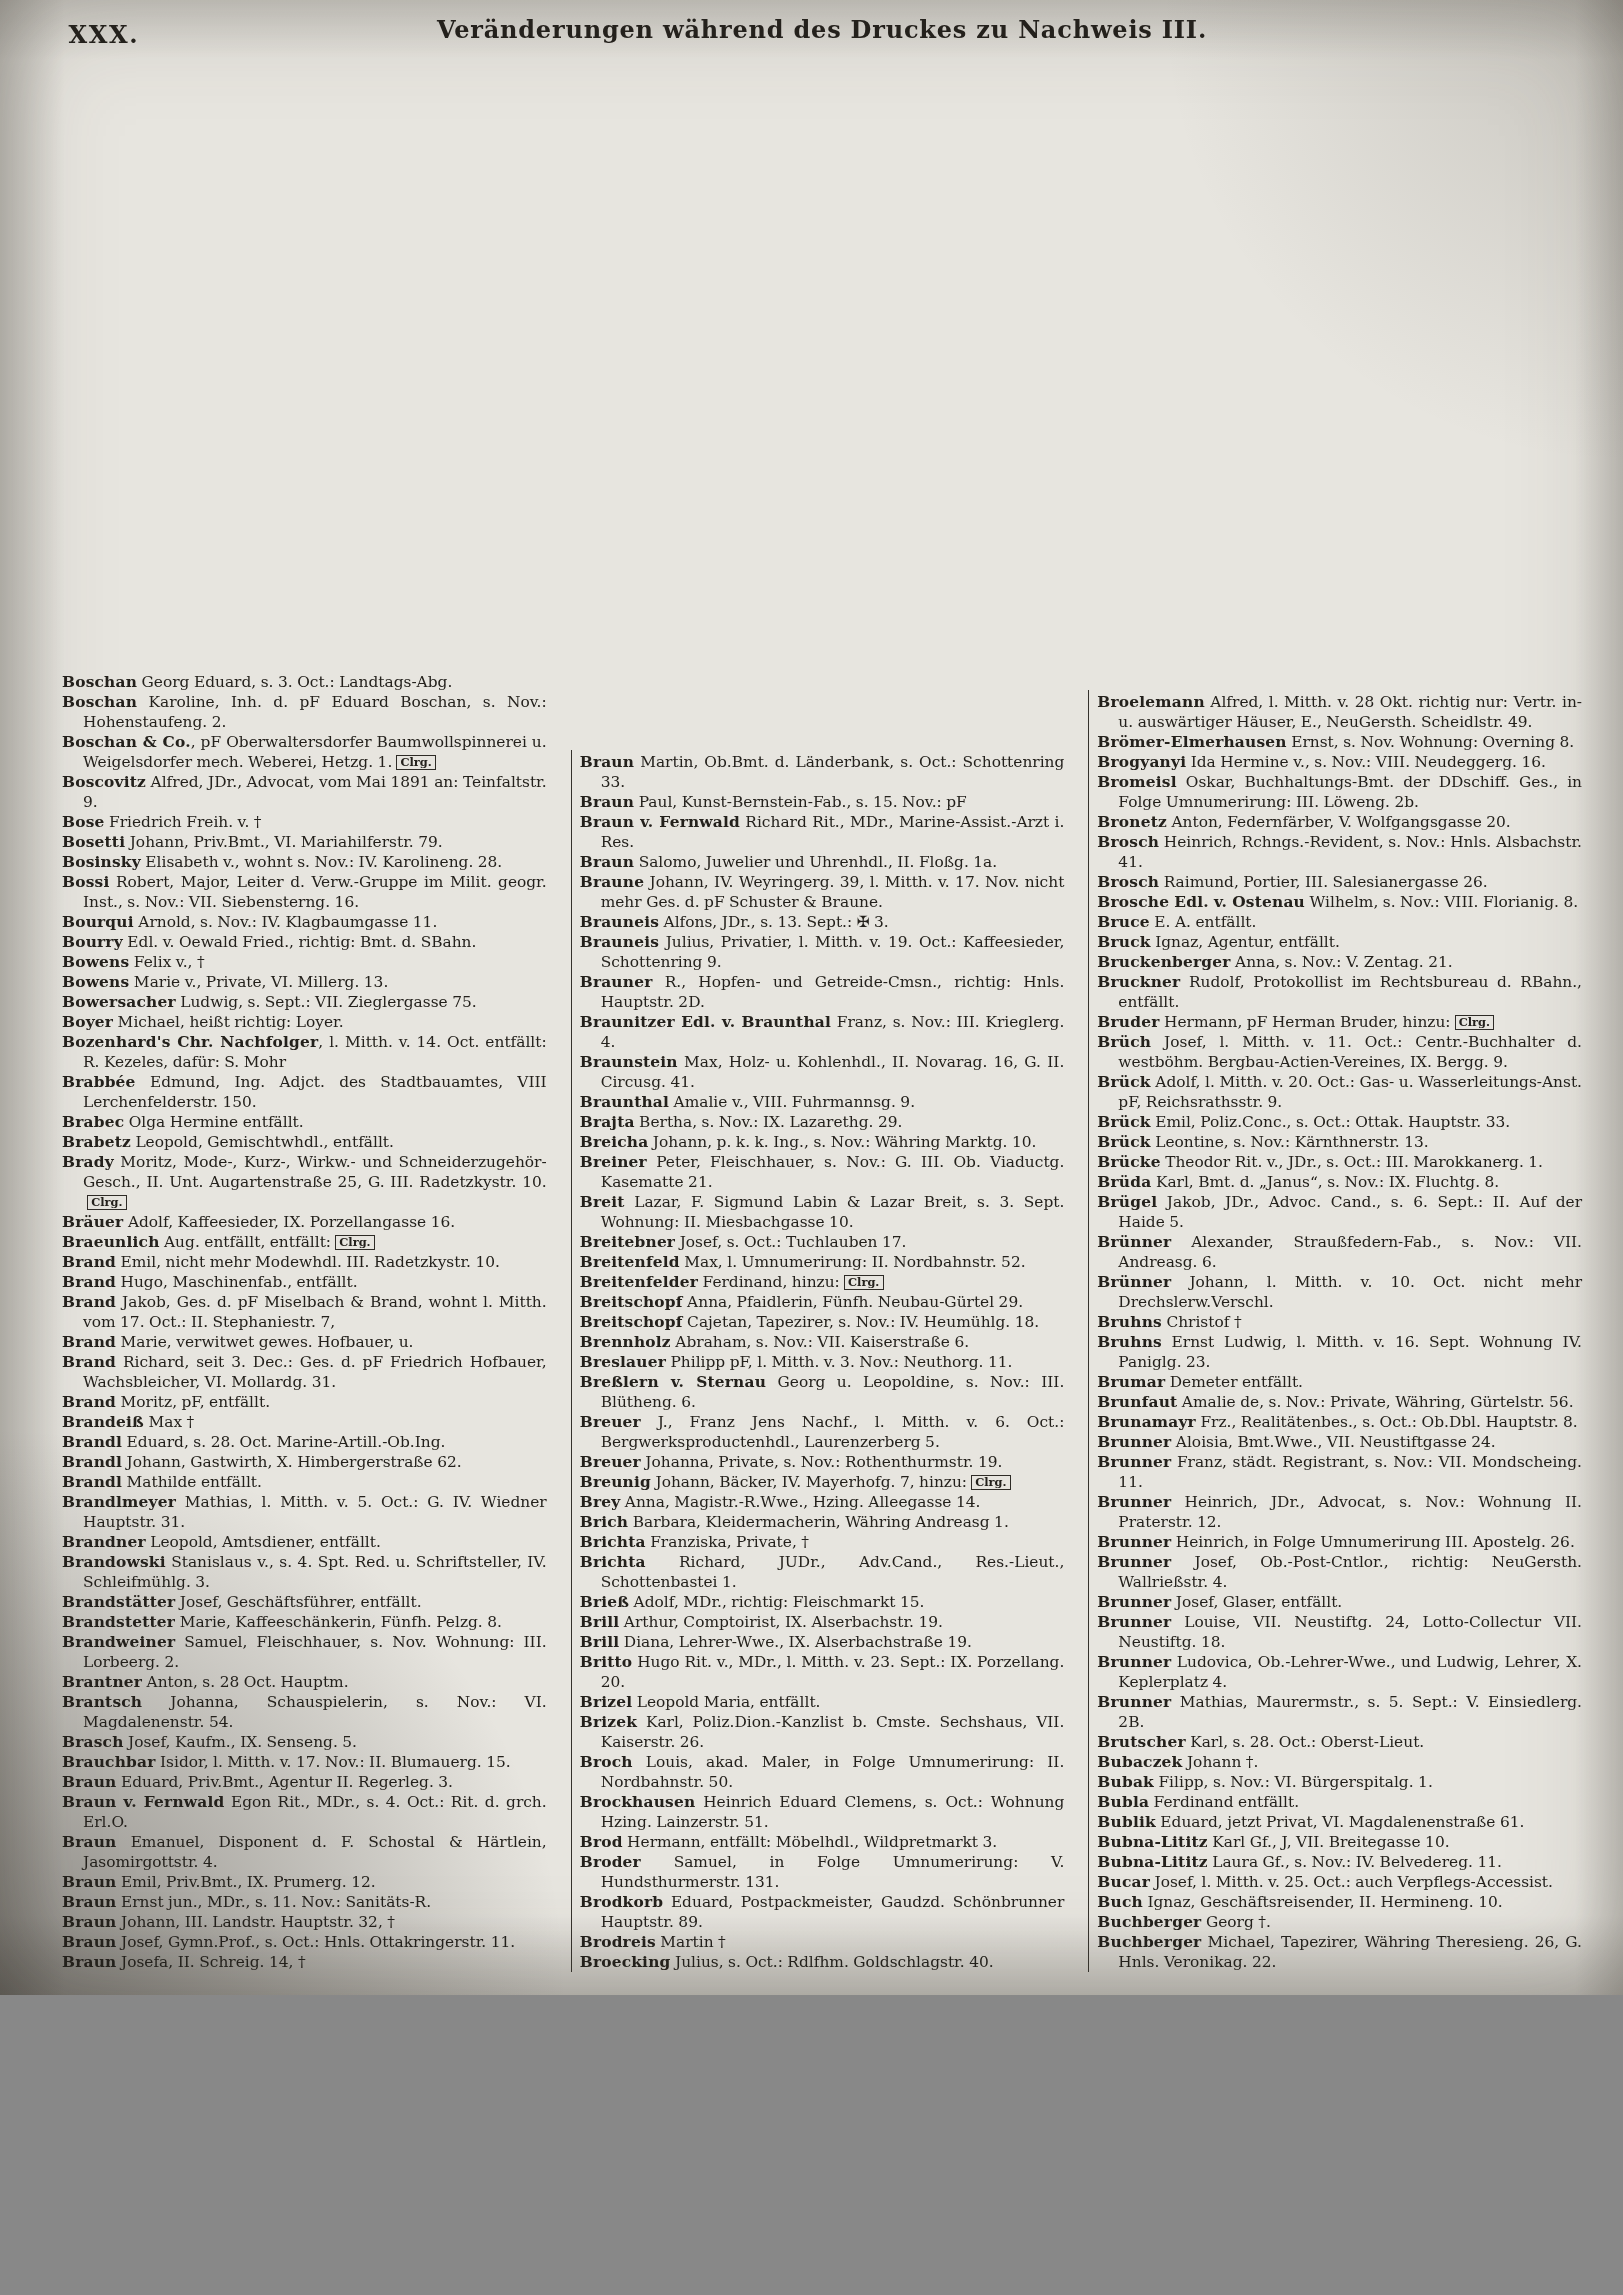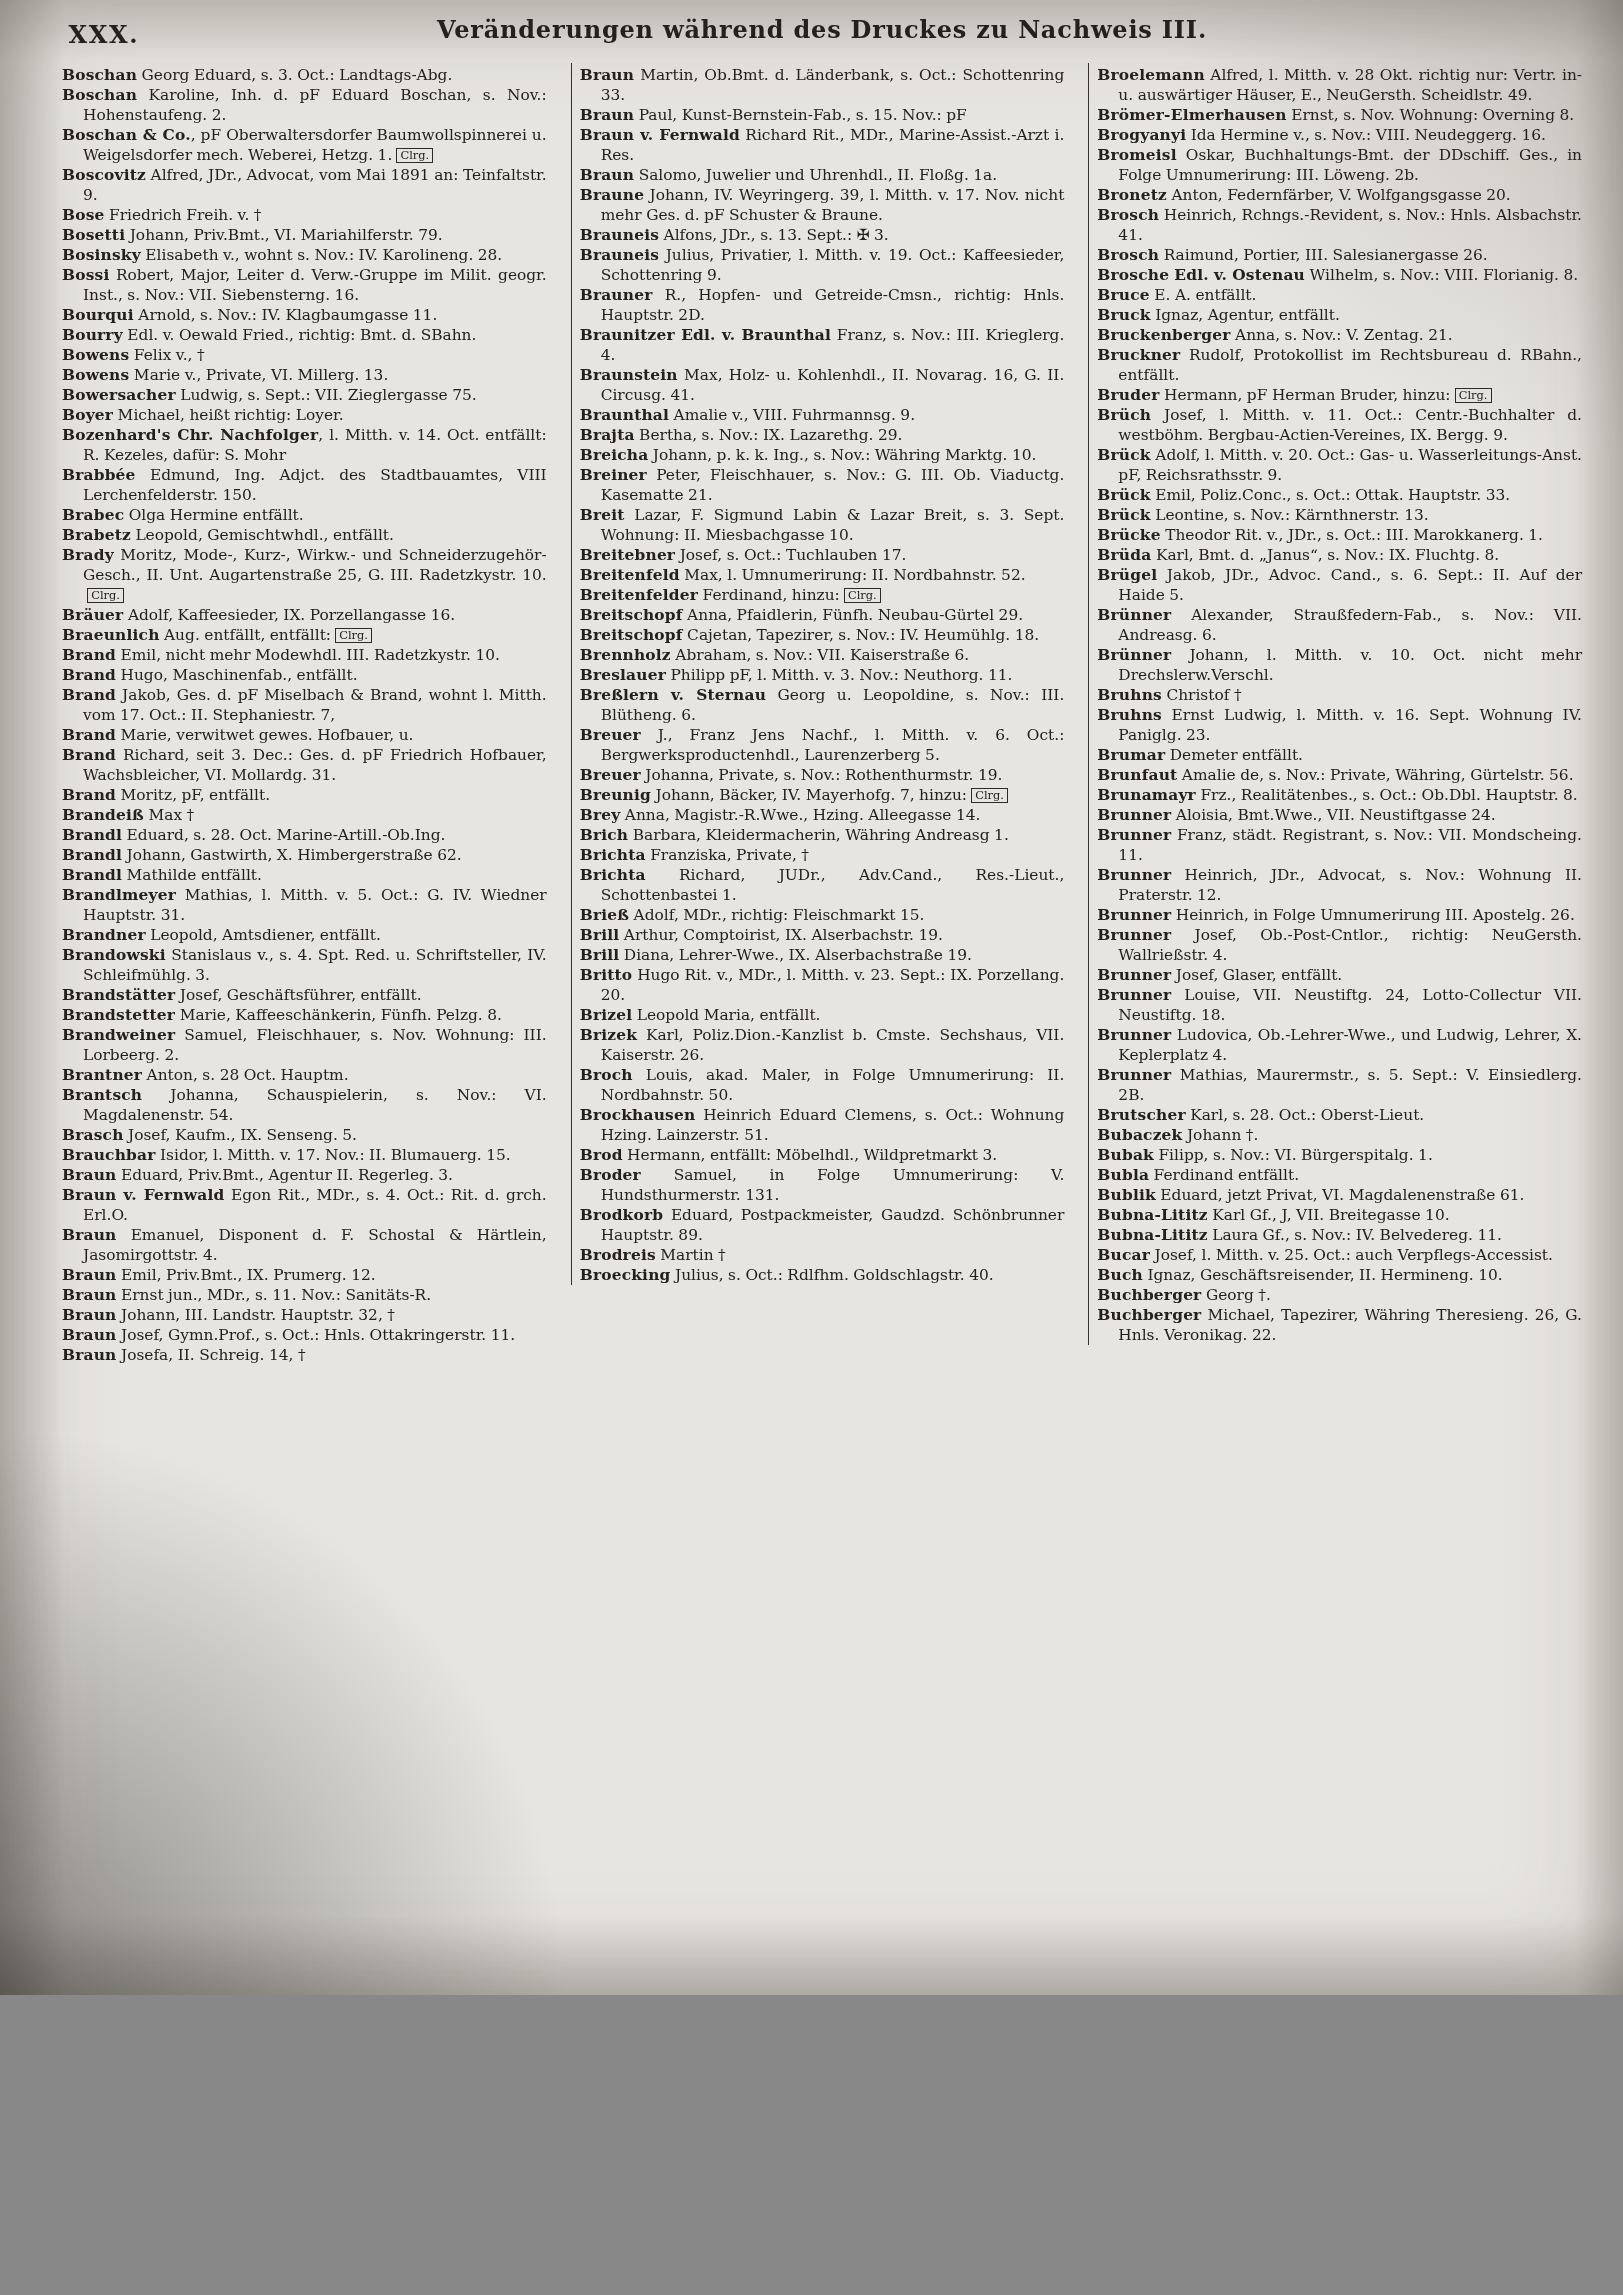--- a/index.html
+++ b/index.html
@@ -31,21 +31,21 @@
     position:absolute; left:14.6px; top:6.5px;
     font-size:24px; font-weight:700; letter-spacing:1.6px;
   }
   .title {
     margin:0; text-align:center;
     font-size:24px; font-weight:700; letter-spacing:0.8px;
     padding-top:1.6px;
   }
   .cols {
     display:flex;
-    align-items:flex-start;
+    align-items:flex-end;
     height:calc(100% - 50px);
     overflow:hidden;
     gap:16px;
   }
   .col {
     flex:1 1 0;
     min-width:0;
     padding:1.6px 8px 0 8px;
     overflow:hidden;
   }
@@ -58,21 +58,21 @@
     padding-left:21px;
     text-indent:-21px;
     word-spacing:-0.4px;
   }
   .ename { font-weight:700; letter-spacing:0.2px; }
   .badge {
     display:inline-block;
     border:1.6px solid #2e2b26;
     font-size:11.4px;
     line-height:13px;
-    font-weight:400;
+    font-weight:700;
     padding:0 3.2px;
     margin-left:4px;
     text-indent:0;
     vertical-align:0.8px;
   }
 </style>
 </head>
 <body>
 
 <div class="page">

